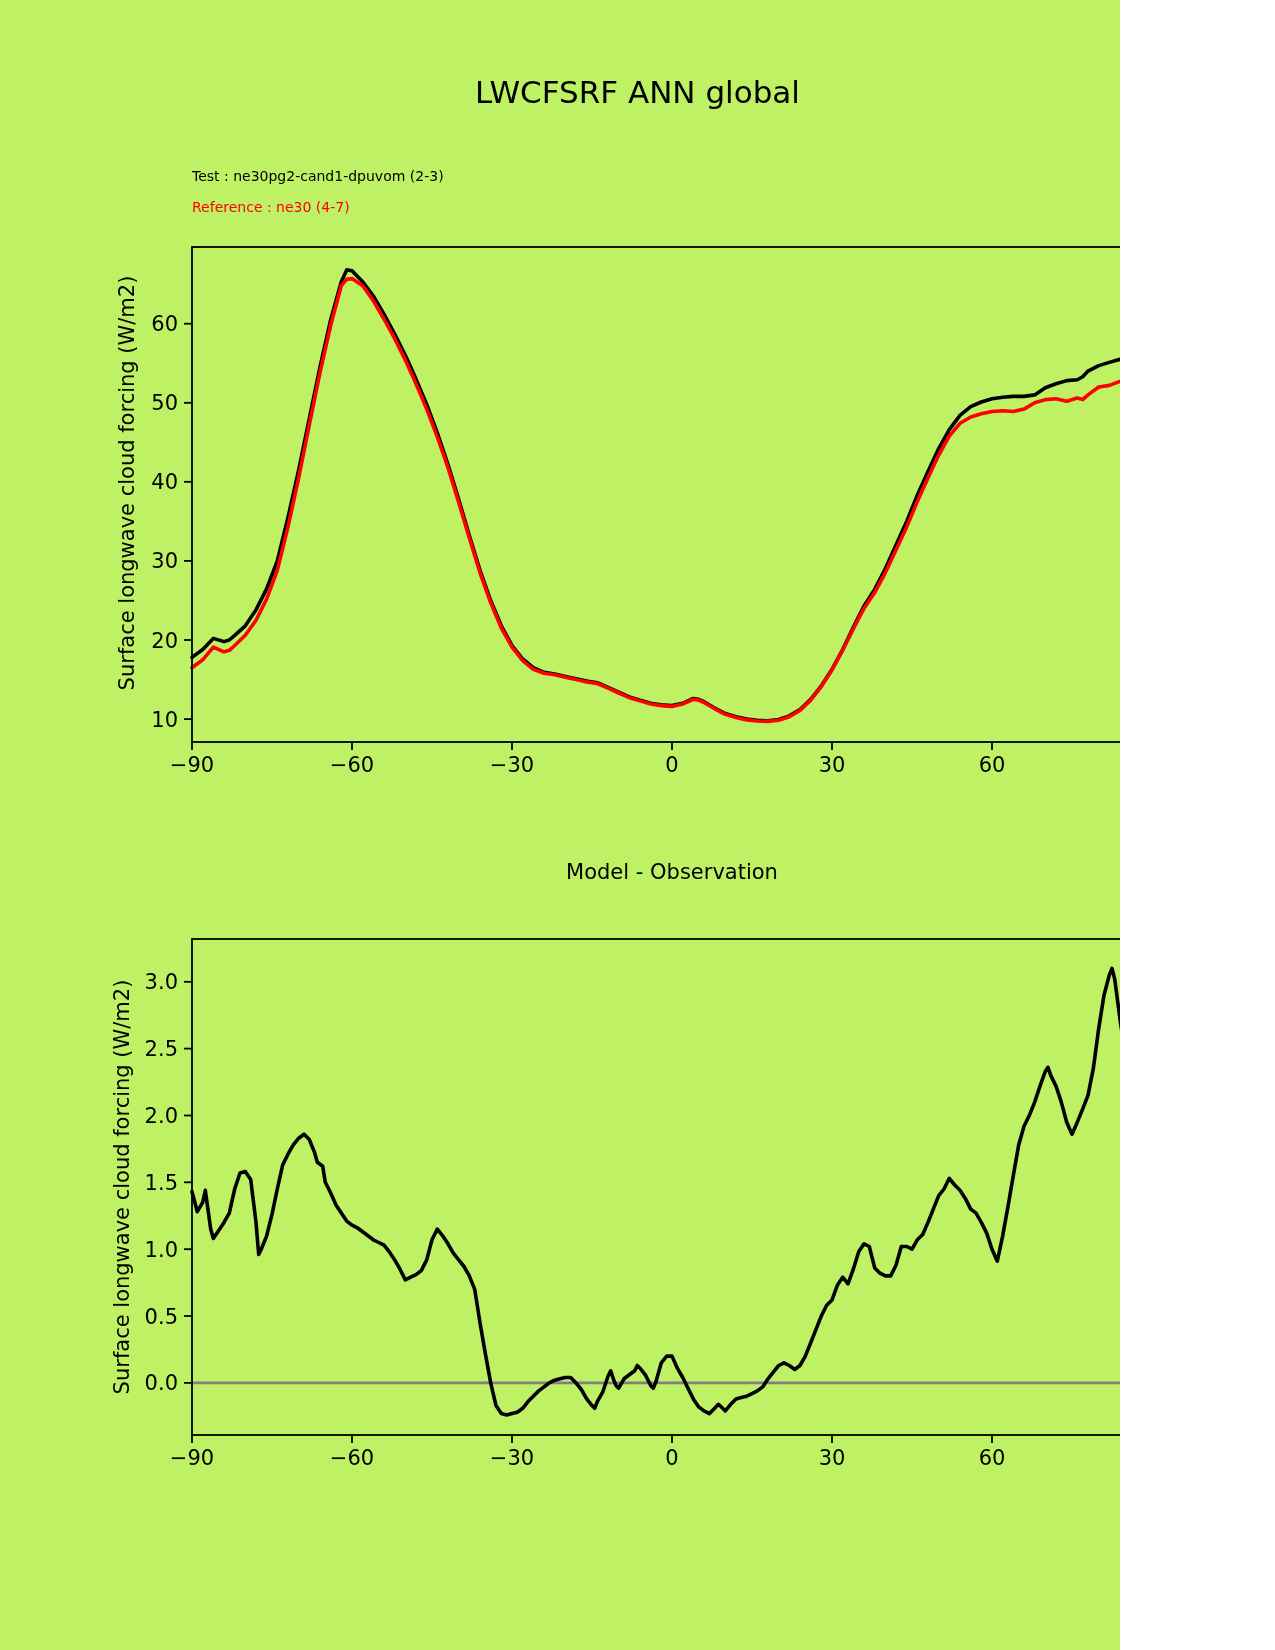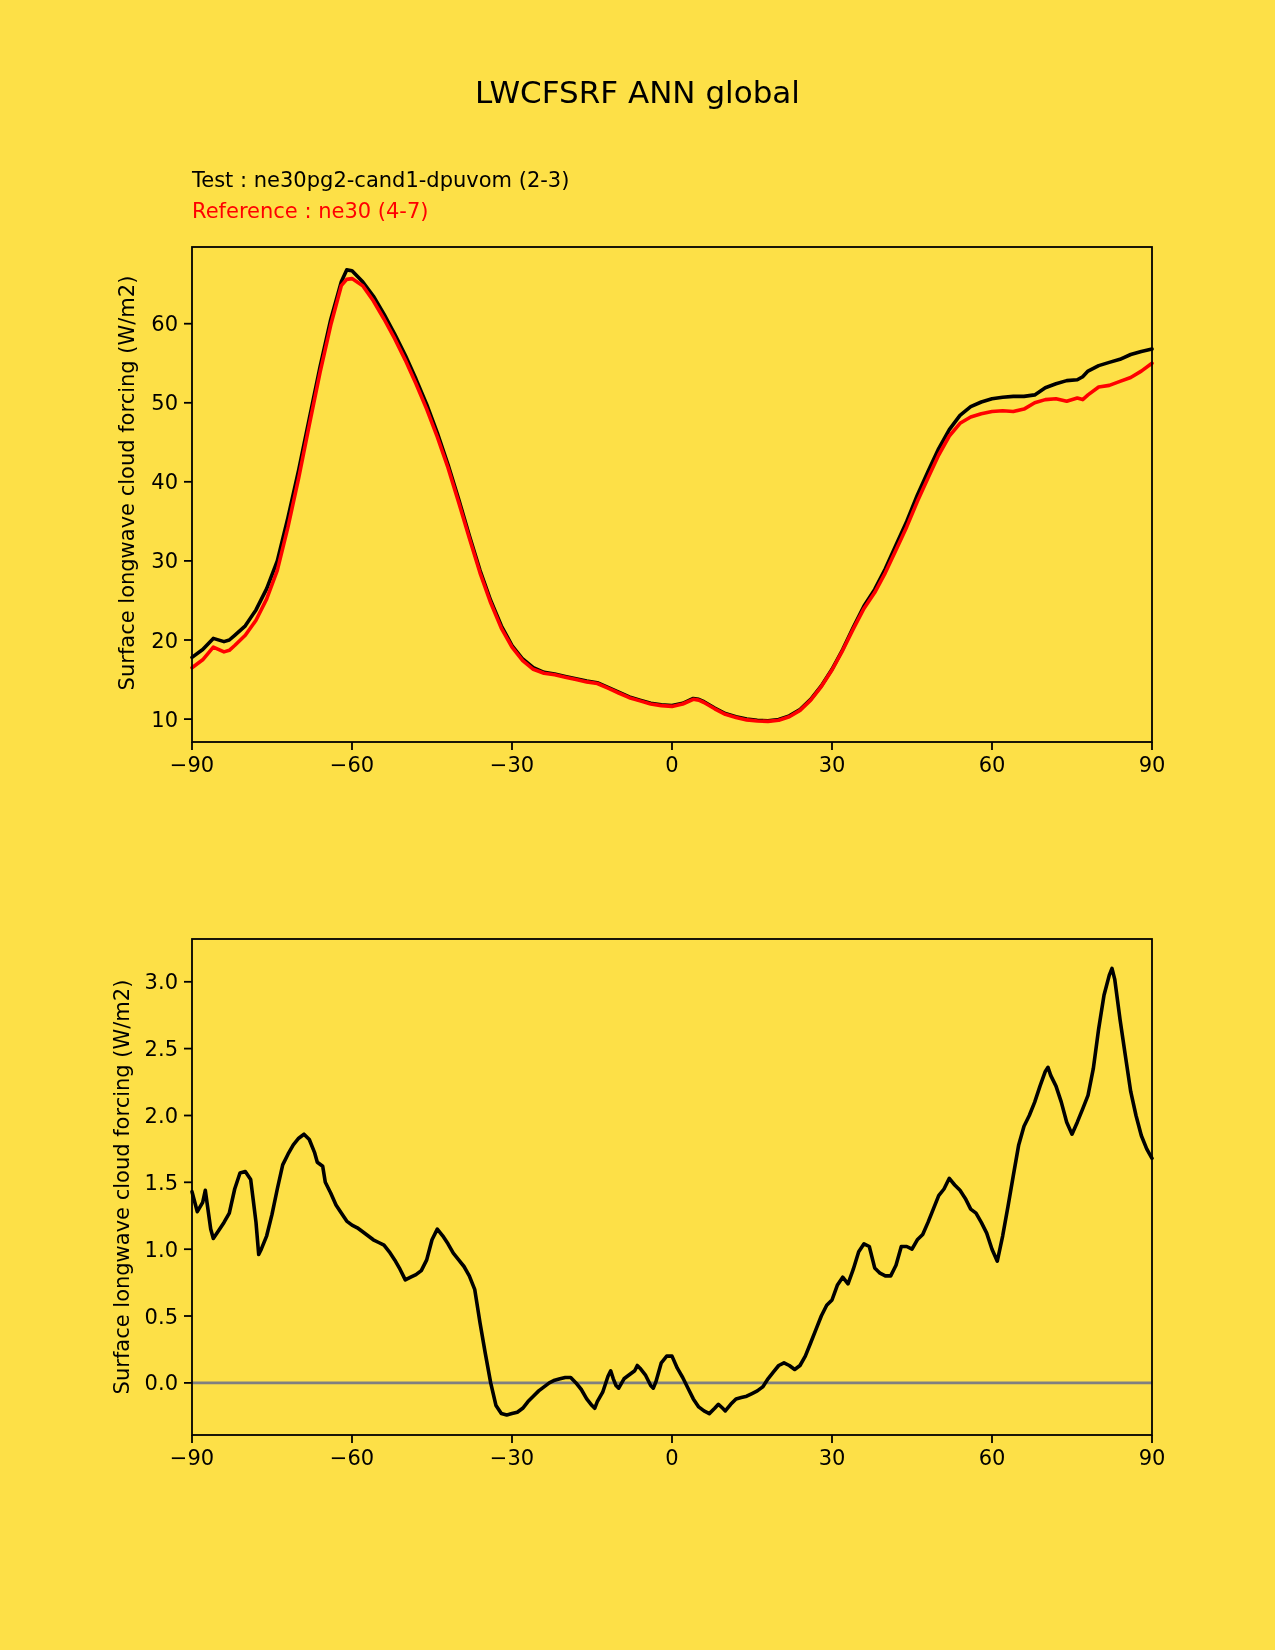--- a/index.html
+++ b/index.html
@@ -1,39 +1,40 @@
 <!DOCTYPE html>
 <html><head>
 <meta charset="utf-8">
 <style>
   html,body{margin:0;padding:0;background:#fff;}
-  #page{position:relative;width:1275px;height:1650px;background:#fde047;overflow:hidden;
+  #page{position:relative;width:1120px;height:1650px;background:#bef264;overflow:hidden;
         font-family:"DejaVu Sans","Liberation Sans",sans-serif;color:#000;}
   #figure-svg{position:absolute;left:0;top:0;}
   svg text{font-family:"DejaVu Sans","Liberation Sans",sans-serif;fill:#000000;}
   .fig-title{position:absolute;left:0;top:74px;width:1275px;text-align:center;
              font-size:31px;color:#000;}
-  .legend-line{position:absolute;left:192px;white-space:nowrap;font-size:21px;}
+  .legend-line{position:absolute;left:192px;white-space:nowrap;font-size:14px;}
   .legend-test{top:168px;color:#000000;}
   .legend-ref{top:199px;color:#ff0000;}
   .subplot-title{position:absolute;left:192px;width:960px;top:860px;text-align:center;
                  font-size:21px;color:#000;}
   .ylabel{position:absolute;white-space:nowrap;font-size:21px;color:#000;
           transform:translate(-50%,-50%) rotate(-90deg);}
   .ylabel-top{left:127px;top:483px;}
   .ylabel-bottom{left:122px;top:1187px;}
 </style>
 </head>
 <body>
 
 <div id="page">
   <div class="fig-title">LWCFSRF ANN global</div>
   <div class="legend-line legend-test">Test : ne30pg2-cand1-dpuvom (2-3)</div>
   <div class="legend-line legend-ref">Reference : ne30 (4-7)</div>
   <div class="ylabel ylabel-top">Surface longwave cloud forcing (W/m2)</div>
+  <div class="subplot-title">Model - Observation</div>
   <div class="ylabel ylabel-bottom">Surface longwave cloud forcing (W/m2)</div>
   <svg id="figure-svg" width="1275" height="1650" viewBox="0 0 1275 1650">
       <g>
         <polyline points="192.0,657.4 202.7,649.5 213.3,638.4 224.0,641.6 229.3,640.0 234.7,635.3 245.3,625.8 256.0,609.9 266.7,588.6 277.3,560.9 288.0,517.4 298.7,470.0 309.3,418.6 320.0,367.2 330.7,319.7 341.3,281.8 346.7,269.9 352.0,270.7 362.7,281.8 373.3,296.0 384.0,314.2 394.7,334.0 405.3,355.3 416.0,379.1 426.7,404.4 437.3,432.8 448.0,464.5 458.7,499.2 469.3,535.6 480.0,570.4 490.7,600.5 501.3,625.8 512.0,645.5 522.7,659.0 533.3,667.7 544.0,672.4 554.7,674.0 565.3,676.4 576.0,678.7 586.7,681.1 597.3,682.7 608.0,687.4 618.7,692.2 629.3,696.9 640.0,700.1 650.7,703.3 661.3,704.8 672.0,705.6 682.7,703.3 693.3,698.5 698.7,699.3 704.0,701.7 714.7,708.0 725.3,713.5 736.0,716.7 746.7,719.1 757.3,720.3 768.0,720.7 778.7,719.5 789.3,715.9 800.0,709.6 810.7,699.3 821.3,685.9 832.0,669.3 842.7,649.5 853.3,627.3 864.0,606.0 874.7,589.4 885.3,568.8 896.0,545.1 906.7,521.4 917.3,495.3 928.0,471.6 938.7,448.6 949.3,429.7 960.0,415.4 970.7,406.7 981.3,402.0 992.0,398.8 1002.7,397.2 1013.3,396.4 1024.0,396.4 1034.7,394.9 1045.3,387.8 1056.0,383.8 1066.7,380.6 1077.3,379.8 1082.7,376.7 1088.0,371.1 1098.7,365.6 1109.3,362.4 1120.0,359.3 1130.7,354.5 1141.3,351.4 1152.0,349.0" fill="none" stroke="#000000" stroke-width="3.6" stroke-linejoin="round" stroke-linecap="round"></polyline>
         <polyline points="192.0,667.7 202.7,659.8 213.3,647.1 224.0,651.9 229.3,650.3 234.7,645.5 245.3,635.3 256.0,620.2 266.7,598.9 277.3,570.4 288.0,526.9 298.7,477.9 309.3,424.9 320.0,372.7 330.7,325.3 341.3,285.7 346.7,279.4 352.0,278.6 362.7,285.7 373.3,300.8 384.0,319.0 394.7,338.7 405.3,360.1 416.0,383.8 426.7,409.1 437.3,436.8 448.0,467.6 458.7,502.4 469.3,538.0 480.0,572.8 490.7,602.8 501.3,628.1 512.0,647.1 522.7,660.6 533.3,669.3 544.0,673.2 554.7,674.8 565.3,677.2 576.0,679.5 586.7,681.9 597.3,683.5 608.0,688.2 618.7,693.0 629.3,697.7 640.0,700.9 650.7,704.0 661.3,705.6 672.0,706.4 682.7,704.0 693.3,699.3 698.7,700.1 704.0,702.5 714.7,708.8 725.3,714.3 736.0,717.5 746.7,719.9 757.3,721.0 768.0,721.4 778.7,720.3 789.3,716.7 800.0,710.4 810.7,700.1 821.3,686.6 832.0,670.0 842.7,650.3 853.3,628.9 864.0,608.4 874.7,592.6 885.3,572.8 896.0,549.9 906.7,526.9 917.3,501.6 928.0,477.9 938.7,455.0 949.3,436.0 960.0,423.3 970.7,417.0 981.3,413.8 992.0,411.5 1002.7,410.7 1013.3,411.5 1024.0,409.1 1034.7,402.8 1045.3,399.6 1056.0,398.8 1066.7,401.2 1077.3,398.0 1082.7,399.6 1088.0,394.9 1098.7,387.0 1109.3,385.4 1120.0,381.4 1130.7,377.5 1141.3,371.1 1152.0,363.2" fill="none" stroke="#ff0000" stroke-width="3.6" stroke-linejoin="round" stroke-linecap="round"></polyline>
         <rect x="192" y="247" width="960" height="495" fill="none" stroke="#000000" stroke-width="1.8"></rect>
         <line x1="192.0" x2="192.0" y1="742" y2="750" stroke="#000" stroke-width="1.8"></line>
         <text x="192.0" y="772" text-anchor="middle" font-size="21px">−90</text>
         <line x1="352.0" x2="352.0" y1="742" y2="750" stroke="#000" stroke-width="1.8"></line>
         <text x="352.0" y="772" text-anchor="middle" font-size="21px">−60</text>

